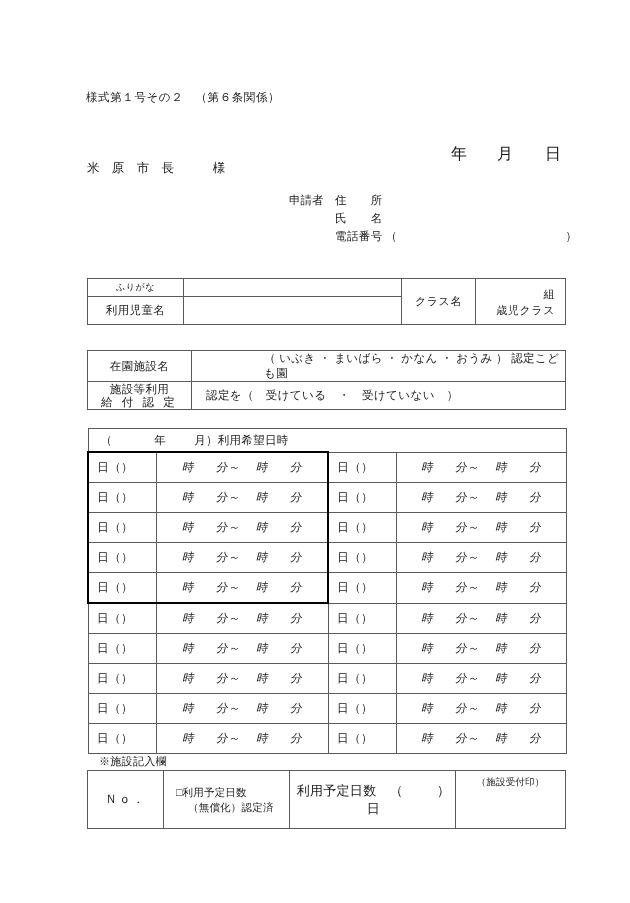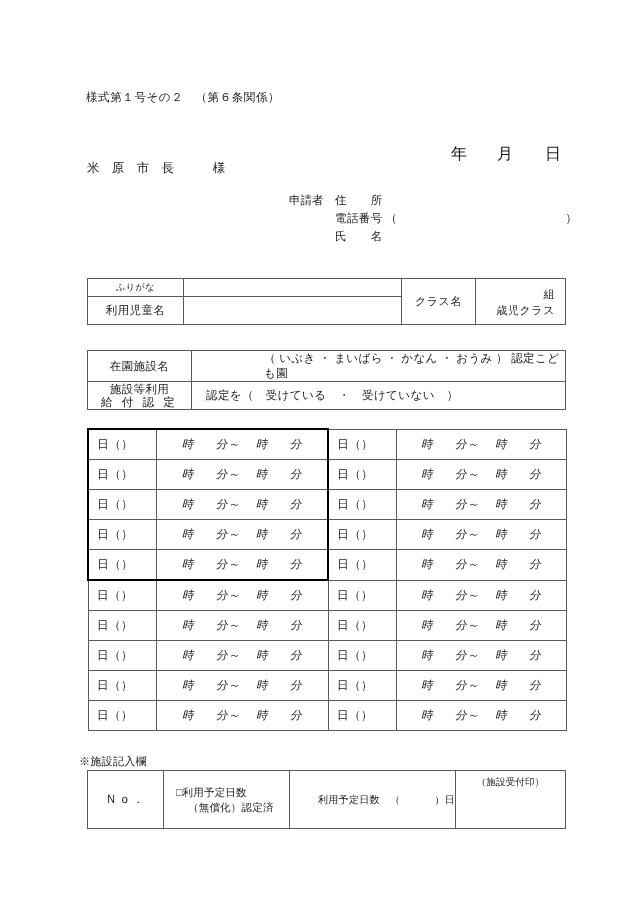--- a/index.html
+++ b/index.html
@@ -177,44 +177,44 @@
   #tbl-schedule td.time .s3 { display: inline-block; width: 34px; text-align: left;}
   
   #tbl-schedule td.thick-l  { border-left: 2px solid #000; }
   #tbl-schedule td.thick-r  { border-right: 2px solid #000; }
   #tbl-schedule td.thick-t  { border-top: 2px solid #000; }
   #tbl-schedule td.thick-b  { border-bottom: 2px solid #000; }
 
   
   .facility-note {
     position: absolute;
-    left: 68px;
+    left: 88px;
     top: 754px;
     font-size: 11px;
     letter-spacing: 0.3px;
     white-space: nowrap;
   }
   #tbl-office { left: 76px; top: 770px; width: 478px; }
   #tbl-office td { height: 52px; }
   #tbl-office td.no {
     font-size: 12px;
     letter-spacing: 1.6px;
   }
   #tbl-office td.benefit {
     font-size: 10.5px;
     line-height: 15px;
     letter-spacing: 0.2px;
     text-align: left;
     padding-left: 12px;
   }
   #tbl-office td.benefit .l2 { display: block; padding-left: 12px; }
   #tbl-office td.days {
-    font-size: 10px;
+    font-size: 13px;
     letter-spacing: 0.3px;
-    text-align: right;
+    text-align: center;
     padding-left: 2px;
   }
   #tbl-office td.days .gapd { display: inline-block; width: 34px; }
   #tbl-office td.stamp {
     font-size: 9.5px;
     letter-spacing: 0.2px;
     vertical-align: top;
     padding-top: 5px;
   }
 </style>
@@ -229,24 +229,24 @@
     <span class="y">年</span><span class="m">月</span><span>日</span>
   </div>
 
   <div class="addressee">米 原 市 長　　様</div>
 
   <div class="applicant-block">
     <span class="row">
       <span class="lead">申請者</span><span class="lbl3">住　　所</span>
     </span>
     <span class="row">
-      <span class="lead"></span><span class="lbl3">電話番号</span><span class="paren-open">（</span><span class="paren-close">）</span>
+      <span class="lead"></span><span class="lbl3">氏　　名</span>
     </span>
     <span class="row">
-      <span class="lead"></span><span class="lbl3">氏　　名</span>
+      <span class="lead"></span><span class="lbl3">電話番号</span><span class="paren-open">（</span><span class="paren-close">）</span>
     </span>
   </div>
 
 
   <table class="form" id="tbl-child">
     <colgroup>
       <col style="width:96px">
         <col style="width:218px">
         <col style="width:74px">
         <col style="width:90px">
@@ -289,20 +289,25 @@
   </table>
 
   <table class="form" id="tbl-schedule">
     <colgroup>
       <col style="width:68px">
         <col style="width:172px">
       <col style="width:68px">
         <col style="width:170px">
     </colgroup>
     <tbody id="schedule-body">
+      <tr>
+        <td class="caption" colspan="4">
+          <span>（</span><span class="gap1"></span><span>年</span><span class="gap2"></span><span>月）</span><span>利用希望日時</span>
+        </td>
+      </tr>
     <tr>
           <td class="day thick-l thick-t"><span>日（</span><span class="par">）</span></td>
           <td class="time thick-r thick-t"><span class="s1">時</span><span class="s2">分～</span><span class="s3">時</span><span>分</span></td>
           <td class="day"><span>日（</span><span class="par">）</span></td>
           <td class="time"><span class="s1">時</span><span class="s2">分～</span><span class="s3">時</span><span>分</span></td>
         </tr>
         <tr>
           <td class="day thick-l"><span>日（</span><span class="par">）</span></td>
           <td class="time thick-r"><span class="s1">時</span><span class="s2">分～</span><span class="s3">時</span><span>分</span></td>
           <td class="day"><span>日（</span><span class="par">）</span></td>

